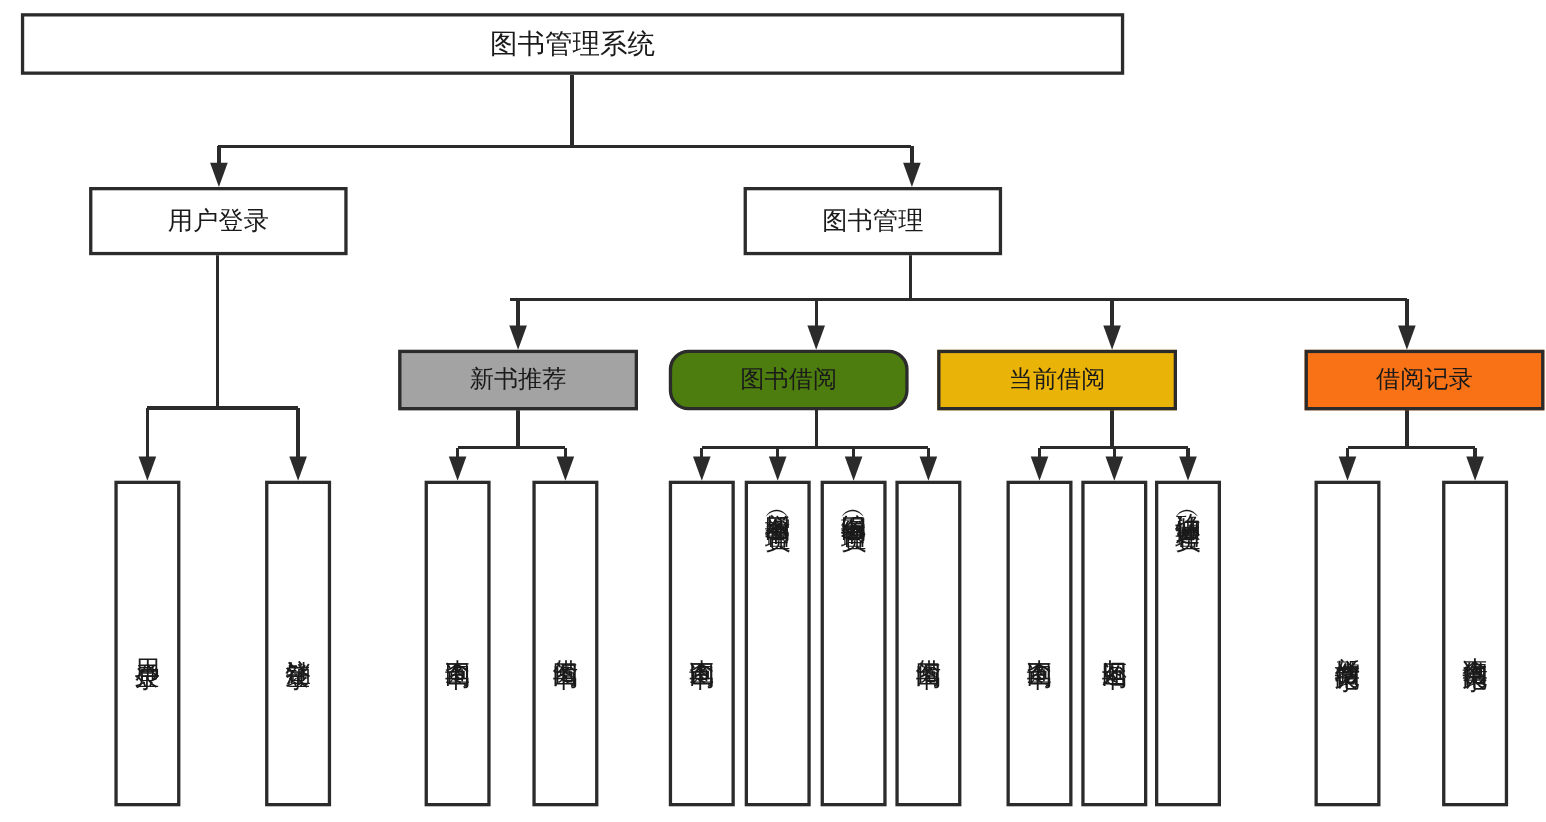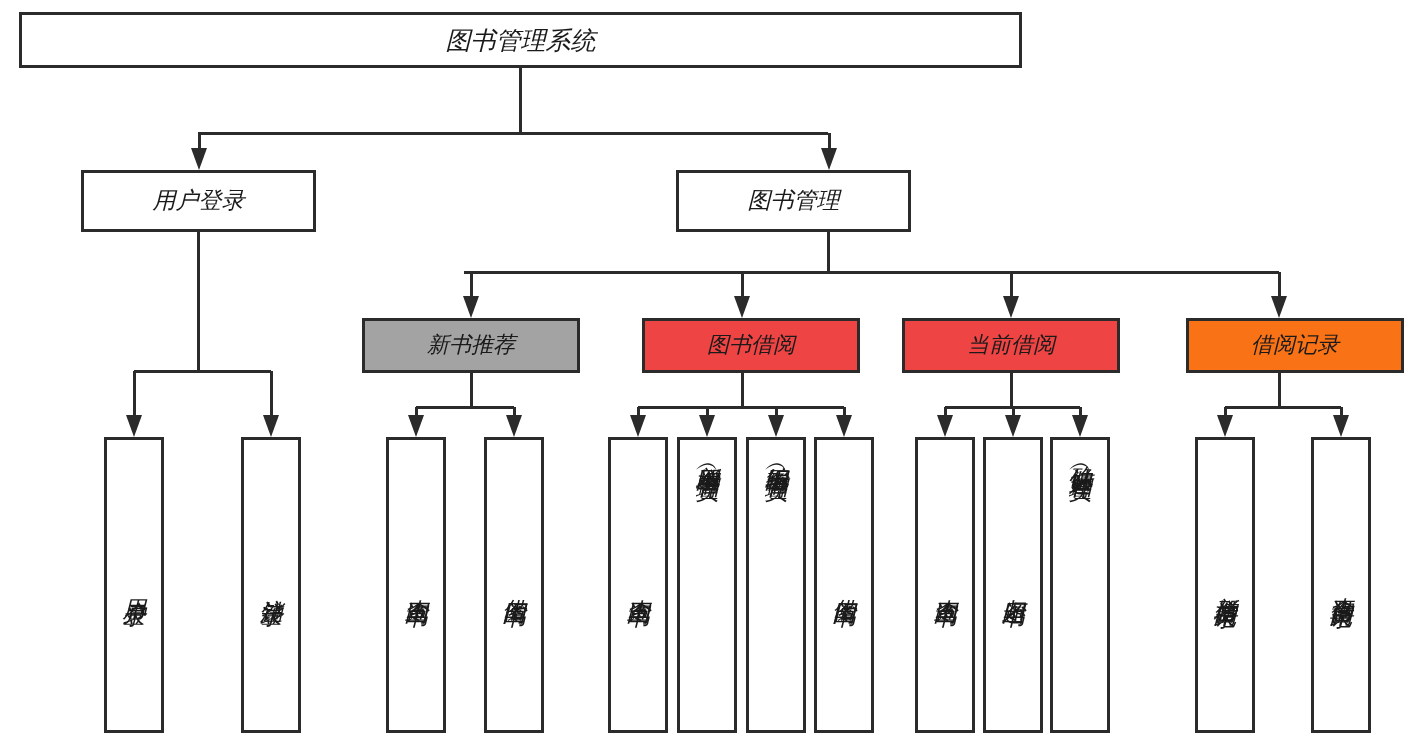--- a/index.html
+++ b/index.html
@@ -11,21 +11,20 @@
     width: 1405px;
     height: 747px;
     font-family: "Liberation Sans", "DejaVu Sans", sans-serif;
     overflow: hidden;
     position: relative;
   }
   #diagram-root {
     position: relative;
     width: 1405px;
     height: 747px;
-    font-style: italic;
   }
   .node {
     position: absolute;
     box-sizing: border-box;
     border: 3px solid #2b2b2b;
     background: #ffffff;
     display: flex;
     align-items: center;
     justify-content: center;
     color: #1a1a1a;
@@ -137,24 +136,24 @@
       </div>
       <div class="node level-1" style="left: 81px; top: 170px; width: 235px; height: 62px; border-color: rgb(43, 43, 43); background: rgb(255, 255, 255); color: rgb(26, 26, 26);">
         <span class="node-label">用户登录</span>
       </div>
       <div class="node level-1" style="left: 676px; top: 170px; width: 235px; height: 62px; border-color: rgb(43, 43, 43); background: rgb(255, 255, 255); color: rgb(26, 26, 26);">
         <span class="node-label">图书管理</span>
       </div>
       <div class="node level-2" style="left: 362px; top: 318px; width: 218px; height: 55px; border-color: rgb(43, 43, 43); background: #a3a3a3; color: rgb(26, 26, 26);">
         <span class="node-label">新书推荐</span>
       </div>
-      <div class="node level-2" style="left: 642px; top: 318px; width: 218px; height: 55px; border-color: rgb(43, 43, 43); background: #ef4444; color: rgb(26, 26, 26);">
+      <div class="node level-2" style="left: 608px; top: 318px; width: 218px; height: 55px; border-color: rgb(43, 43, 43); background: #4d7c0f; color: rgb(26, 26, 26); border-radius: 18px;">
         <span class="node-label">图书借阅</span>
       </div>
-      <div class="node level-2" style="left: 902px; top: 318px; width: 218px; height: 55px; border-color: rgb(43, 43, 43); background: #ef4444; color: rgb(26, 26, 26);">
+      <div class="node level-2" style="left: 852px; top: 318px; width: 218px; height: 55px; border-color: rgb(43, 43, 43); background: #eab308; color: rgb(26, 26, 26);">
         <span class="node-label">当前借阅</span>
       </div>
       <div class="node level-2" style="left: 1186px; top: 318px; width: 218px; height: 55px; border-color: rgb(43, 43, 43); background: #f97316; color: rgb(26, 26, 26);">
         <span class="node-label">借阅记录</span>
       </div>
       <div class="node leaf centered" style="left: 104px; top: 437px; width: 60px; height: 296px; border-color: rgb(43, 43, 43); background: rgb(255, 255, 255); color: rgb(26, 26, 26);">
         <span class="node-label">用户登录</span>
       </div>
       <div class="node leaf centered" style="left: 241px; top: 437px; width: 60px; height: 296px; border-color: rgb(43, 43, 43); background: rgb(255, 255, 255); color: rgb(26, 26, 26);">
         <span class="node-label">注销登录</span>

